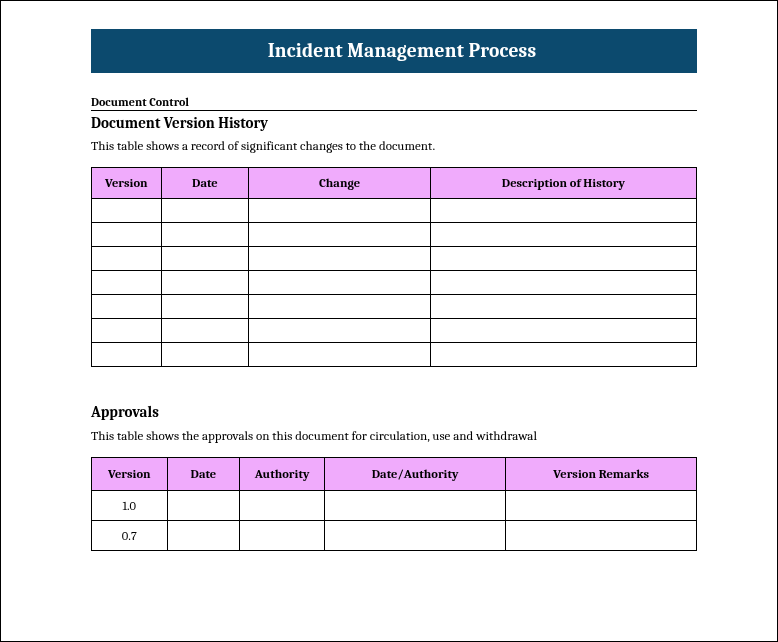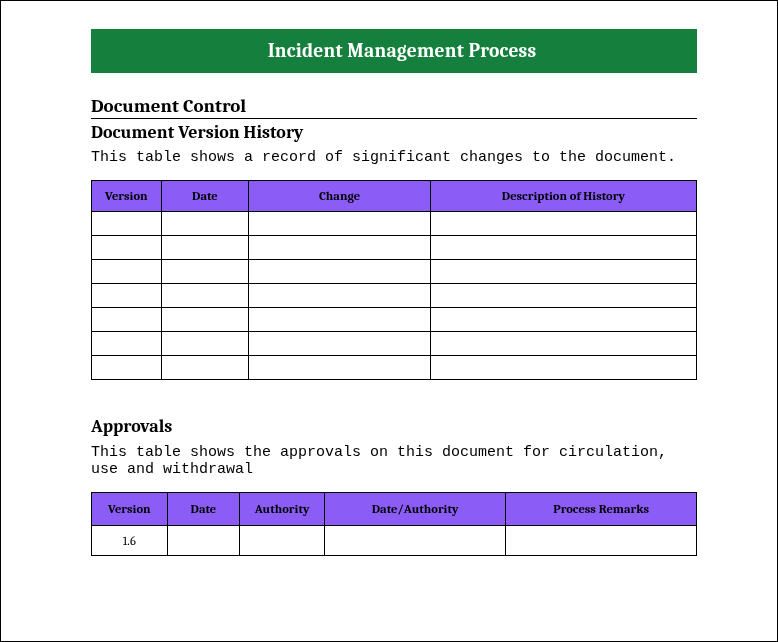--- a/index.html
+++ b/index.html
@@ -5,63 +5,62 @@
     * { margin: 0; padding: 0; box-sizing: border-box; }
     body {
       font-family: Cambria, Georgia, 'Times New Roman', serif;
       background: #fff;
       width: 778px;
       height: 642px;
       border: 1px solid #000;
       padding: 28px 80px 20px 90px;
     }
     .banner {
-      background: #15803d;
+      background: #0c4a6e;
       color: #fff;
       text-align: center;
       font-weight: bold;
       font-size: 19.5px;
       padding: 10px 0 11px 16px;
       margin-bottom: 22px;
       letter-spacing: 0.2px;
     }
     h2.section {
-      font-size: 19px;
+      font-size: 12px;
       font-weight: bold;
       border-bottom: 1.5px solid #000;
       padding-bottom: 1px;
       margin-bottom: 3px;
     }
     h3.subsection {
-      font-size: 18px;
+      font-size: 15px;
       font-weight: bold;
       margin-bottom: 6px;
     }
     h3.subsection.spaced {
       margin-top: 36px;
       margin-bottom: 7px;
     }
     p.caption {
-      font-size: 15px;
+      font-size: 13px;
       margin-bottom: 14px;
-      font-family: Liberation Mono, monospace;
     }
     table {
       width: 100%;
       border-collapse: collapse;
       table-layout: fixed;
     }
     th, td {
       border: 1px solid #000;
       font-size: 12.5px;
       text-align: center;
       vertical-align: middle;
     }
     th {
-      background: #8b5cf6;
+      background: #f0abfc;
       font-weight: bold;
       padding: 8px 4px;
     }
     .t1 td { height: 24px; }
     .t2 th { padding: 9px 4px; }
     .t2 td { height: 30px; }
   </style>
 </head>
 <body>
 
@@ -144,25 +143,32 @@
       <col style="width:14%">
       <col style="width:30%">
       <col style="width:31.5%">
   </colgroup>
   <thead>
     <tr>
       <th>Version</th>
       <th>Date</th>
       <th>Authority</th>
       <th>Date/Authority</th>
-      <th>Process Remarks</th>
+      <th>Version Remarks</th>
     </tr>
   </thead>
   <tbody>
     <tr>
-        <td>1.6</td>
+        <td>1.0</td>
+        <td></td>
+        <td></td>
+        <td></td>
+        <td></td>
+      </tr>
+    <tr>
+        <td>0.7</td>
         <td></td>
         <td></td>
         <td></td>
         <td></td>
       </tr>
   </tbody>
 </table>
 
 </body></html>

